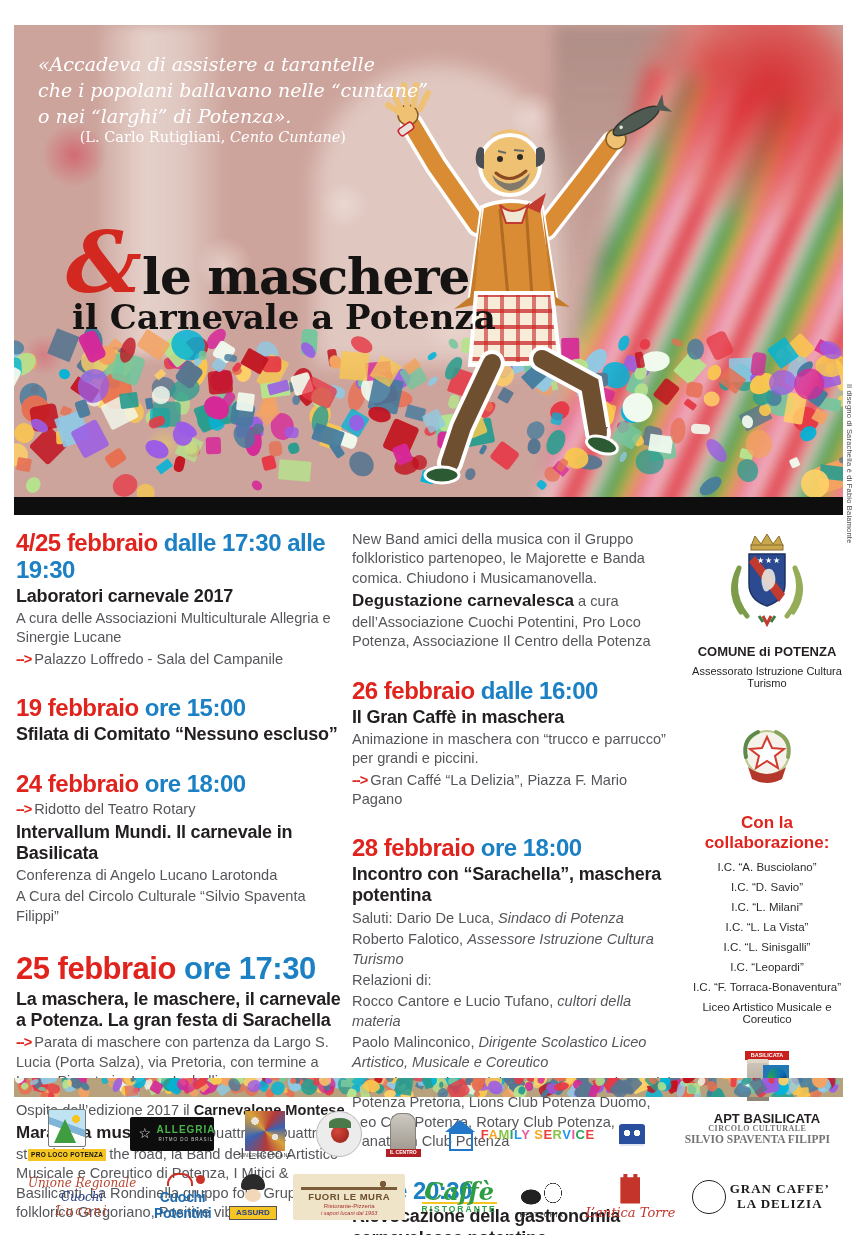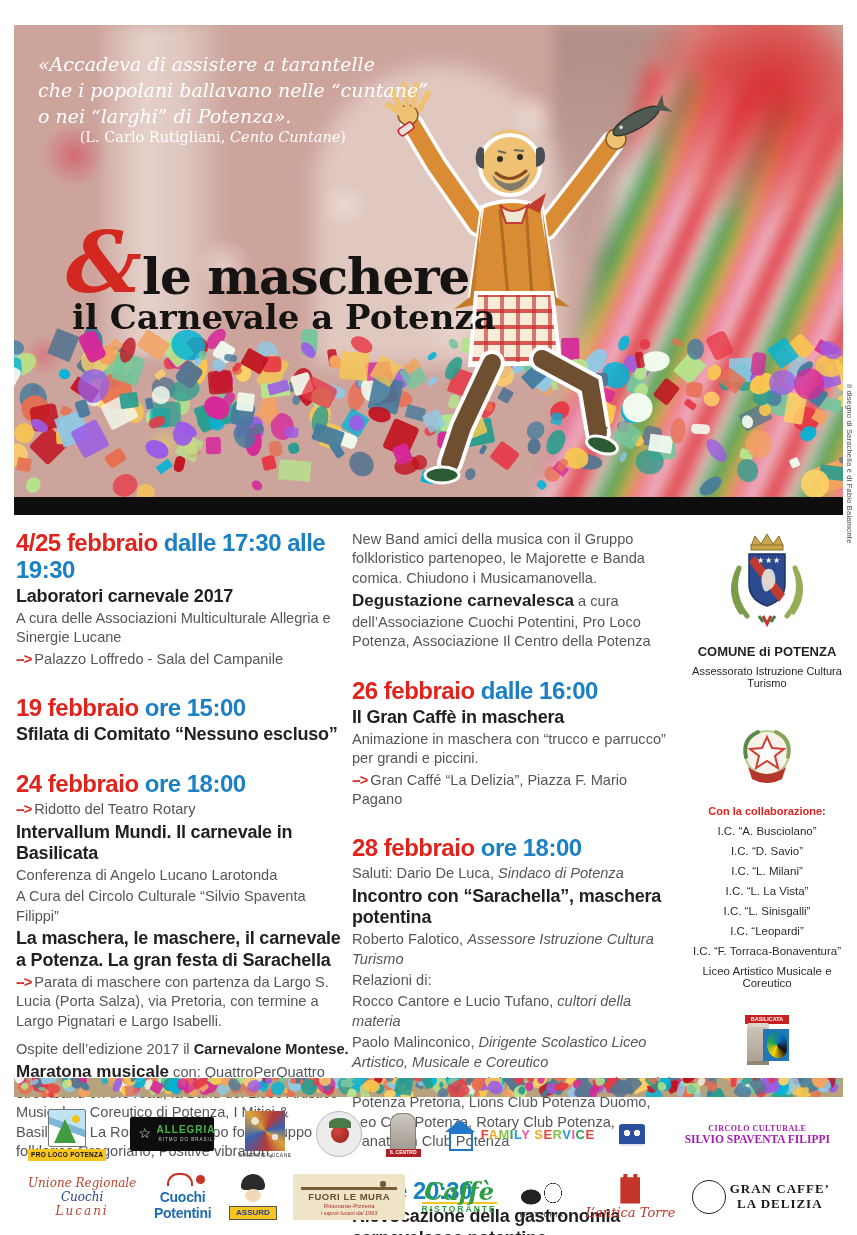--- a/index.html
+++ b/index.html
@@ -80,21 +80,21 @@
   .seg-b { font-weight:bold; color:#231f20; }
   .seg-bb { font-weight:bold; color:#231f20; font-size:17px; }
   .seg-i { font-style:italic; }
 
   
   #sidebar { position:absolute; left:686px; top:532px; width:162px; text-align:center; color:#231f20; }
   #crest { margin:0 auto; display:block; }
   #comune-name { font-size:13px; font-weight:bold; margin-top:8px; }
   #comune-dept { font-size:11px; margin-top:6px; }
   #emblem { margin:34px auto 0; display:block; }
-  #collab-label { color:#e0231c; font-weight:bold; font-size:11px; margin-top:16px; }
+  #collab-label { color:#e0231c; font-weight:bold; font-size:17px; margin-top:24px; }
   #schools { list-style:none; margin-top:6px; }
   #schools li { font-size:11.5px; margin-top:8px; color:#2c2c2c; }
   #apt-logo { margin:26px auto 0; width:44px; height:52px; position:relative; }
   #apt-logo .apt-col { position:absolute; left:2px; top:8px; width:22px; height:42px;
       background:linear-gradient(180deg,#cfc8bb,#a89f90); border-radius:3px 3px 0 0;
       box-shadow:inset 0 -4px 0 #8f8678, inset 0 4px 0 #ddd6c9; }
   #apt-logo .apt-sq { position:absolute; right:0; top:14px; width:26px; height:32px; background:#2277b5; }
   #apt-logo .apt-swoosh { position:absolute; right:2px; top:17px; width:20px; height:26px; border-radius:50% 50% 40% 60%;
       background:conic-gradient(from 200deg, #ffd400, #23a455, #0d6ebd, #111 80%, #ffd400); }
   #apt-logo .apt-band { position:absolute; left:0; top:0; width:100%; height:9px; background:#c8201e;
@@ -139,21 +139,21 @@
   .logo-family .licon { width:30px; height:26px; }
   .logo-family .licon::before { content:""; position:absolute; left:4px; top:10px; width:20px; height:15px; border:2.5px solid #2277c8; }
   .logo-family .licon::after { content:""; position:absolute; left:0px; top:-2px; border-left:15px solid transparent;
       border-right:15px solid transparent; border-bottom:12px solid #2277c8; }
   .logo-family .ltext { font-size:13px; font-weight:bold; letter-spacing:.5px; }
   .logo-circolo { flex-direction:row; gap:6px; }
   .logo-circolo .licon { width:26px; height:22px; background:#2a4f9e; border-radius:3px;
       background-image:linear-gradient(0deg, rgba(255,255,255,.85) 2px, rgba(0,0,0,0) 2px),
                        radial-gradient(circle 5px at 8px 9px, #fff 60%, rgba(0,0,0,0) 65%),
                        radial-gradient(circle 5px at 18px 9px, #fff 60%, rgba(0,0,0,0) 65%); }
-  .logo-circolo .ltext { color:#a21caf; font-family:"Liberation Serif", serif;margin-left:34px; }
+  .logo-circolo .ltext { color:#737373; font-family:"Liberation Serif", serif;margin-left:34px; }
   .logo-circolo .l1 { font-size:8px; font-weight:bold; letter-spacing:.5px; }
   .logo-circolo .l2 { font-size:11.5px; font-weight:bold; }
 
   
   .logo-cuochilucani .ltext { font-family:"DejaVu Serif", serif; font-style:italic; }
   .logo-cuochilucani .l1 { color:#b8452e; font-size:12px; }
   .logo-cuochilucani .l2 { color:#27408b; font-size:12px; }
   .logo-cuochilucani .l3 { color:#b8452e; font-size:12px; letter-spacing:2px; }
   .logo-cuochipotentini .licon { width:60px; height:14px; }
   .logo-cuochipotentini .licon::before { content:""; position:absolute; left:14px; top:0; width:22px; height:11px;
@@ -588,35 +588,36 @@
       <div class="para title"><span>Laboratori carnevale 2017</span></div>
       <div class="para body"><span>A cura delle Associazioni Multiculturale Allegria e Sinergie Lucane</span></div>
       <div class="para body"><span class="seg-arrow">--&gt; </span><span>Palazzo Loffredo - Sala del Campanile</span></div>
       <div class="para head mt"><span class="seg-date">19 febbraio </span><span class="seg-time">ore 15:00</span></div>
       <div class="para title"><span>Sfilata di Comitato “Nessuno escluso”</span></div>
       <div class="para head mt"><span class="seg-date">24 febbraio </span><span class="seg-time">ore 18:00</span></div>
       <div class="para body"><span class="seg-arrow">--&gt; </span><span>Ridotto del Teatro Rotary</span></div>
       <div class="para title"><span>Intervallum Mundi. Il carnevale in Basilicata</span></div>
       <div class="para body"><span>Conferenza di Angelo Lucano Larotonda</span></div>
       <div class="para body"><span>A Cura del Circolo Culturale “Silvio Spaventa Filippi”</span></div>
+      <div class="para head head-lg mt"><span class="seg-date">25 febbraio </span><span class="seg-time">ore 17:30</span></div>
       <div class="para title"><span>La maschera, le maschere, il carnevale a Potenza. La gran festa di Sarachella</span></div>
       <div class="para body"><span class="seg-arrow">--&gt; </span><span>Parata di maschere con partenza da Largo S. Lucia (Porta Salza), via Pretoria, con termine a Largo Pignatari e Largo Isabelli.</span></div>
       <div class="para body mt-sm"><span>Ospite dell’edizione 2017 il </span><span class="seg-b">Carnevalone Montese.</span></div>
       <div class="para body"><span class="seg-bb">Maratona musicale</span><span> con: QuattroPerQuattro streetband on the road, la Band del Liceo Artistico Musicale e Coreutico di Potenza, I Mitici &amp; Basilicanti, La Rondinella gruppo folk, Gruppo folklorico Gregoriano, Positive vibration,</span></div>
     </div>
   <div id="col-middle" class="col">
       <div class="para body"><span>New Band amici della musica con il Gruppo folkloristico partenopeo, le Majorette e Banda comica. Chiudono i Musicamanovella.</span></div>
       <div class="para body"><span class="seg-bb">Degustazione carnevalesca</span><span> a cura dell’Associazione Cuochi Potentini, Pro Loco Potenza, Associazione Il Centro della Potenza</span></div>
       <div class="para head mt"><span class="seg-date">26 febbraio </span><span class="seg-time">dalle 16:00</span></div>
       <div class="para title"><span>Il Gran Caffè in maschera</span></div>
       <div class="para body"><span>Animazione in maschera con “trucco e parrucco” per grandi e piccini.</span></div>
       <div class="para body"><span class="seg-arrow">--&gt; </span><span>Gran Caffé “La Delizia”, Piazza F. Mario Pagano</span></div>
       <div class="para head mt"><span class="seg-date">28 febbraio </span><span class="seg-time">ore 18:00</span></div>
+      <div class="para title"><span>Incontro con “Sarachella”, maschera potentina</span></div>
       <div class="para body"><span>Saluti: Dario De Luca, </span><span class="seg-i">Sindaco di Potenza</span></div>
-      <div class="para title"><span>Incontro con “Sarachella”, maschera potentina</span></div>
       <div class="para body"><span>Roberto Falotico, </span><span class="seg-i">Assessore Istruzione Cultura Turismo</span></div>
       <div class="para body"><span>Relazioni di:</span></div>
       <div class="para body"><span>Rocco Cantore e Lucio Tufano, </span><span class="seg-i">cultori della materia</span></div>
       <div class="para body"><span>Paolo Malinconico, </span><span class="seg-i">Dirigente Scolastico Liceo Artistico, Musicale e Coreutico</span></div>
       <div class="para body"><span>Partecipano: Lions Club Potenza Host, Lions Club Potenza Pretoria, Lions Club Potenza Duomo, Leo Club Potenza, Rotary Club Potenza, Panathlon Club Potenza</span></div>
       <div class="para head mt"><span class="seg-time">Dalle 20:30</span></div>
       <div class="para title"><span>Rievocazione della gastronomia carnevalesca potentina</span></div>
     </div>
 
   <div id="sidebar">

